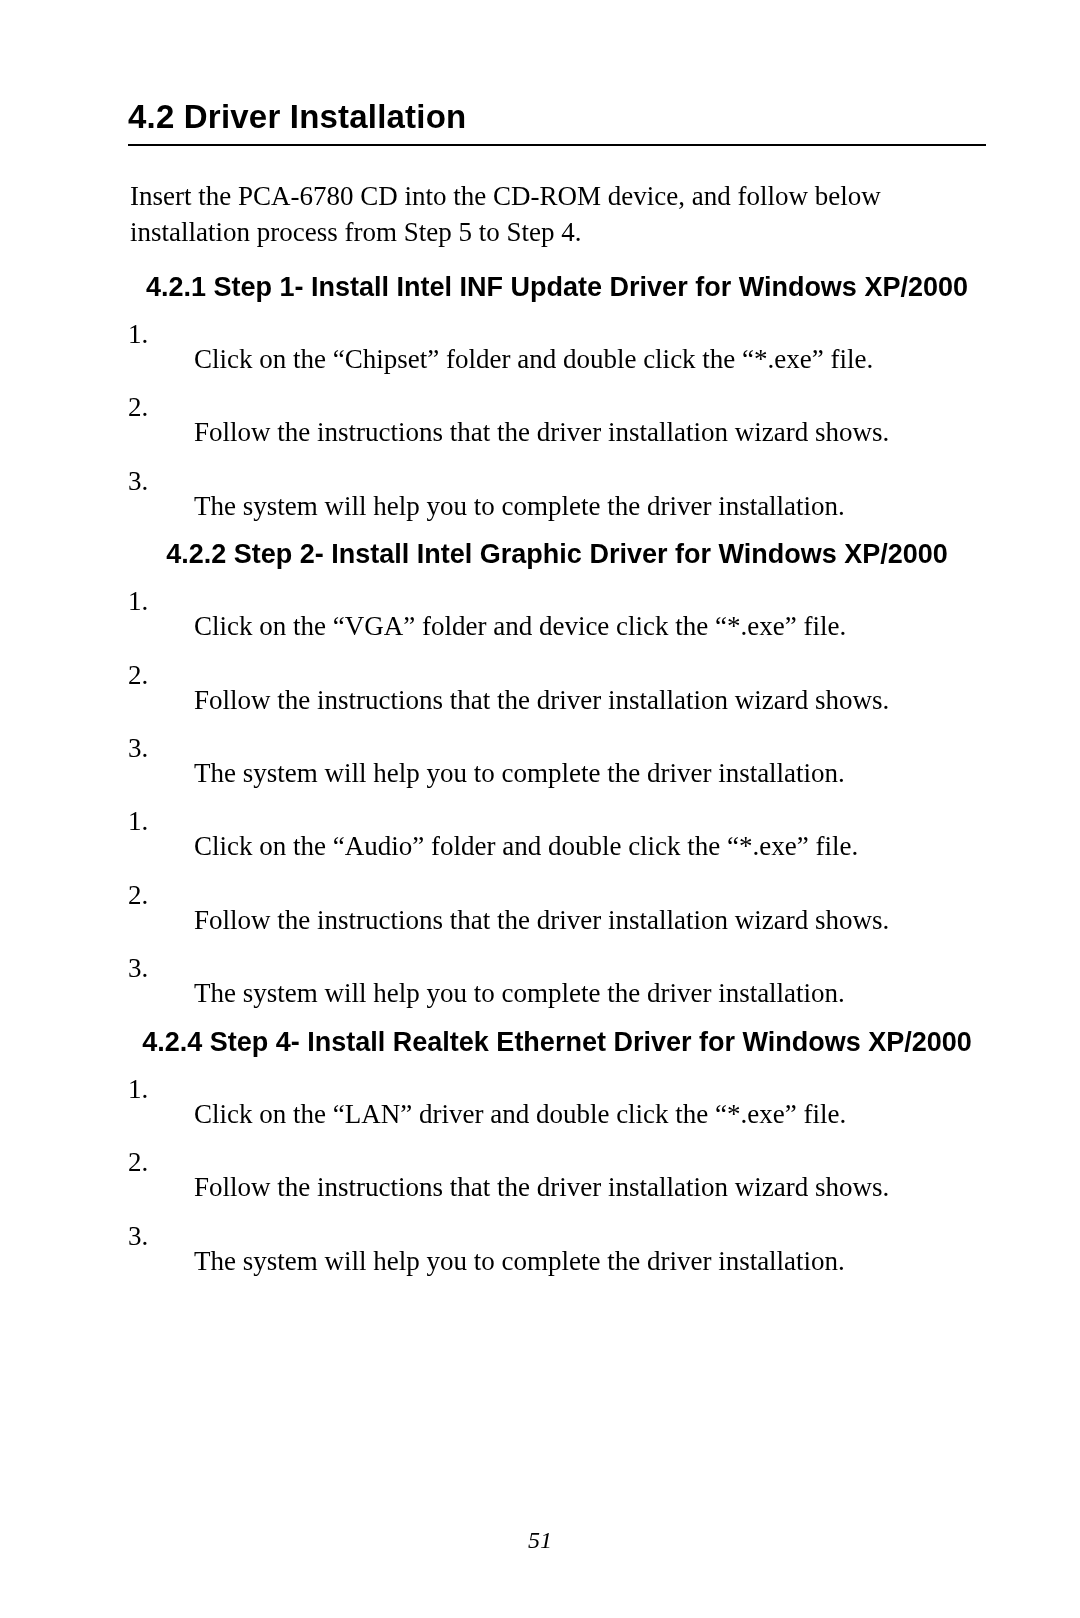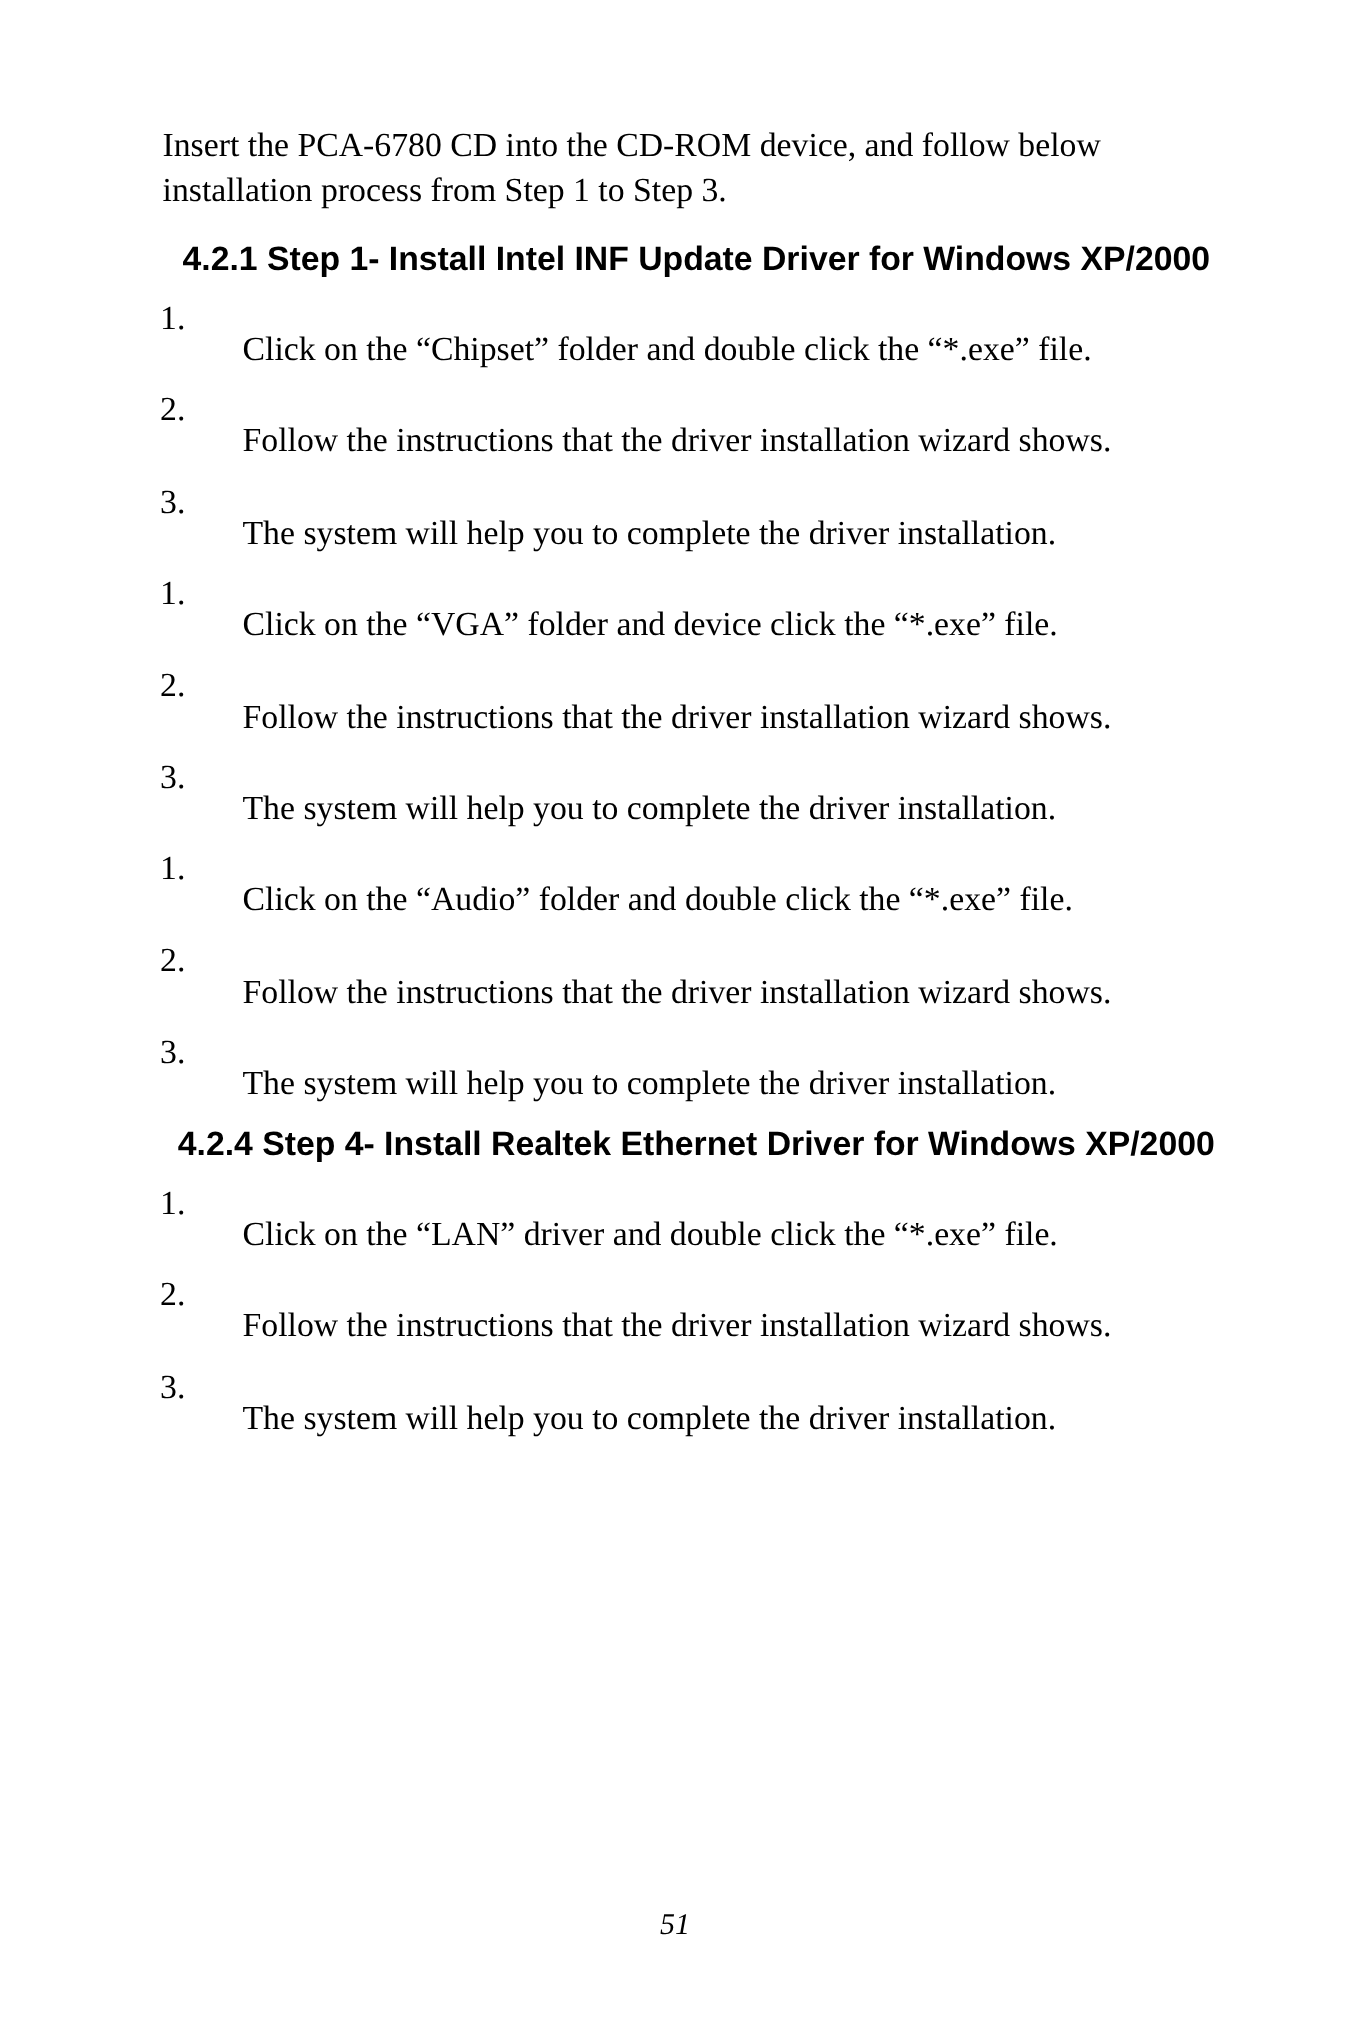--- a/index.html
+++ b/index.html
@@ -55,37 +55,39 @@
     text-align: center;
     font-style: italic;
     font-size: 24px;
   }
 </style>
 </head>
 <body>
 
 <div class="page">
 
+  <h1 class="section-title">4.2  Driver Installation</h1>
 
-  <p class="intro">Insert the PCA-6780 CD into the CD-ROM device, and follow below installation process from Step 1 to Step 3.</p>
+  <p class="intro">Insert the PCA-6780 CD into the CD-ROM device, and follow below installation process from Step 5 to Step 4.</p>
 
   <h2 class="sub">4.2.1 Step 1- Install Intel INF Update Driver for Windows XP/2000</h2>
   <div class="step-row">
     <div class="step-num">1.</div>
     <div class="step-text">Click on the “Chipset” folder and double click the “*.exe” file.</div>
   </div>
   <div class="step-row">
     <div class="step-num">2.</div>
     <div class="step-text">Follow the instructions that the driver installation wizard shows.</div>
   </div>
   <div class="step-row">
     <div class="step-num">3.</div>
     <div class="step-text">The system will help you to complete the driver installation.</div>
   </div>
 
+  <h2 class="sub">4.2.2 Step 2- Install Intel Graphic Driver for Windows XP/2000</h2>
   <div class="step-row">
     <div class="step-num">1.</div>
     <div class="step-text">Click on the “VGA” folder and device click the “*.exe” file.</div>
   </div>
   <div class="step-row">
     <div class="step-num">2.</div>
     <div class="step-text"> Follow the instructions that the driver installation wizard shows.</div>
   </div>
   <div class="step-row">
     <div class="step-num">3.</div>

